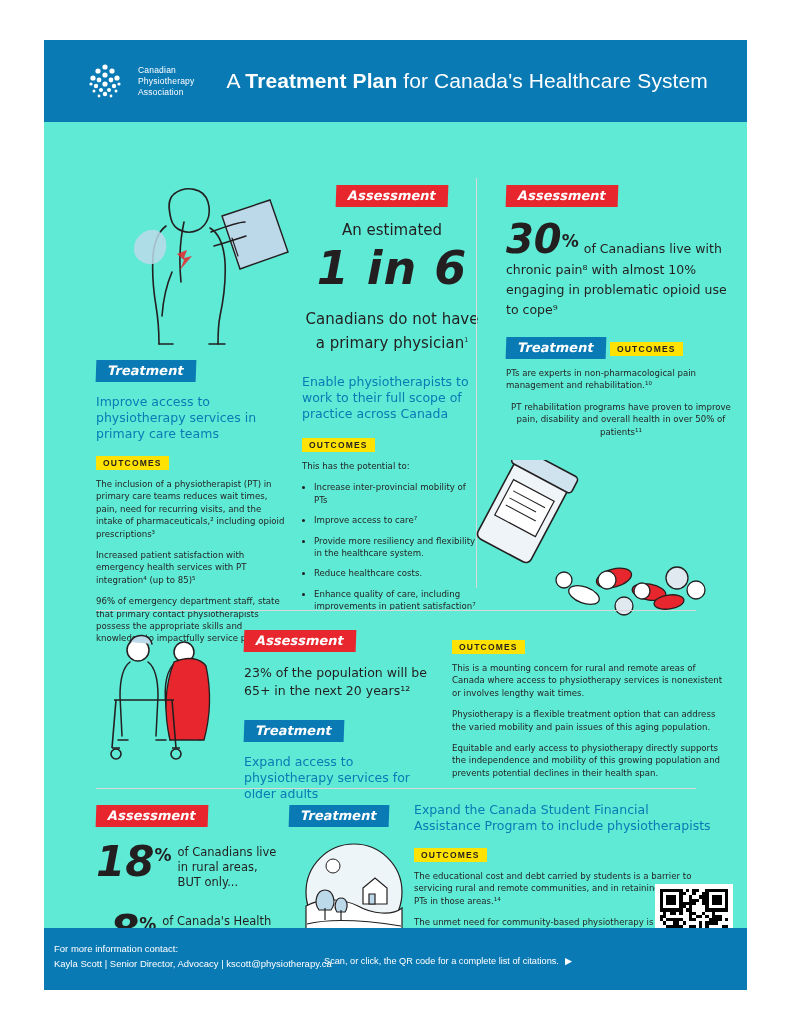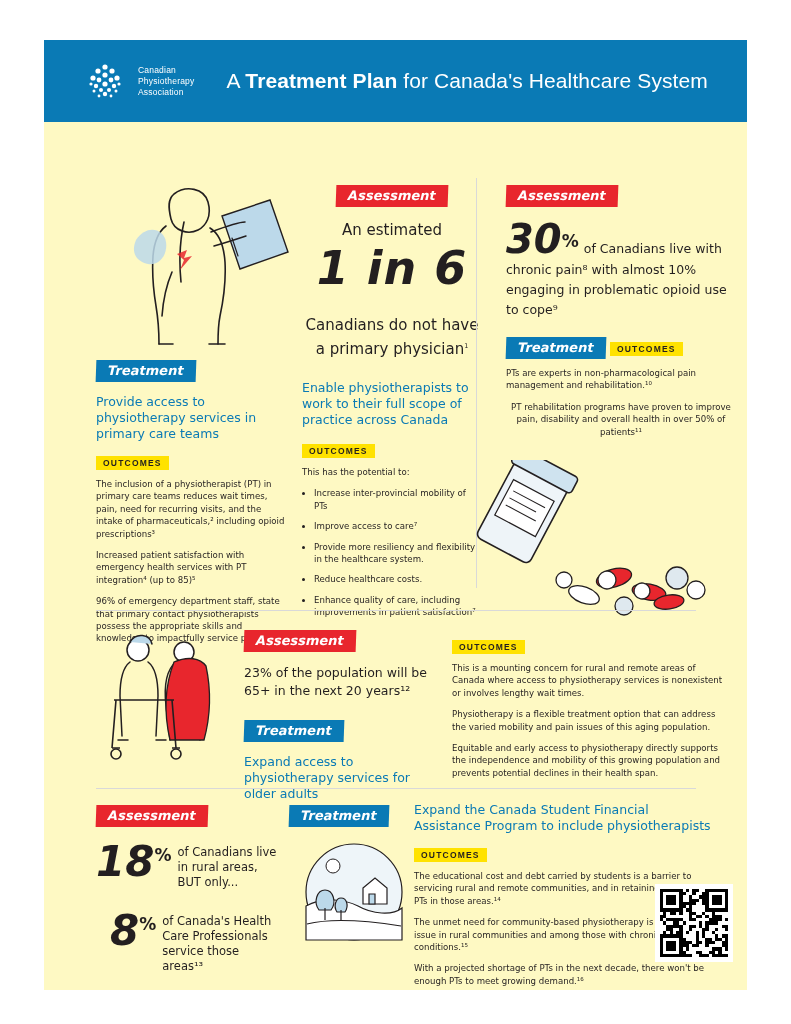--- a/index.html
+++ b/index.html
@@ -9,21 +9,21 @@
     background: #ffffff;
     font-family: "Liberation Sans", sans-serif;
     color: #231f20;
     position: relative;
     overflow: hidden;
   }
   .page {
     position: absolute;
     left: 44px; top: 40px;
     width: 703px; height: 950px;
-    background: #fef9c3;
+    background: #5eead4;
   }
 
   
   .header {
     position: absolute; left: 0; top: 0;
     width: 703px; height: 82px;
     background: #0a7ab5;
     display: flex; align-items: center;
   }
   .logo-wrap { display:flex; align-items:center; margin-left: 38px; }
@@ -169,35 +169,35 @@
         <path d="M63 74 l10 -4 l-3 8 l8 -2 l-12 14 l4 -10z"></path>
       </g>
       <g fill="#bcd9ea" opacity="0.85">
         <path d="M22 60 c10 -16 28 -12 30 2 c2 14 -8 24 -18 22 c-10 -2 -18 -10 -12 -24z"></path>
       </g>
     </svg>
   </div>
 
   <div id="sec-top-left">
     <div class="tag treatment hand">Treatment</div>
-    <div class="blue-head hand" style="margin-top:12px;">Provide access to physiotherapy services in primary care teams</div>
+    <div class="blue-head hand" style="margin-top:12px;">Improve access to physiotherapy services in primary care teams</div>
     <div class="outcomes" style="margin-top:14px;">OUTCOMES</div>
     <div class="body-txt hand" style="margin-top:8px;">
       <p>The inclusion of a physiotherapist (PT) in primary care teams reduces wait times, pain, need for recurring visits, and the intake of pharmaceuticals,² including opioid prescriptions³</p>
       <p>Increased patient satisfaction with emergency health services with PT integration⁴ (up to 85)⁵</p>
       <p>96% of emergency department staff, state that primary contact physiotherapists possess the appropriate skills and knowledge to impactfully service patients.⁶</p>
     </div>
   </div>
 
   <div id="sec-top-mid">
     <div style="text-align:center;">
       <div class="tag assessment hand">Assessment</div>
       <div class="hand" style="font-size:15px; margin-top:14px;">An estimated</div>
       <div class="hand" style="font-size:46px; font-weight:bold; font-style:italic; letter-spacing:1px; margin-top:2px;">1 in 6</div>
-      <div class="hand" style="font-size:15px; line-height:21px; margin-top:20px;"><span>Canadians do not have a primary physician</span><span class="sup">1</span></div>
+      <div class="hand" style="font-size:15px; line-height:21px; margin-top:14px;"><span>Canadians do not have a primary physician</span><span class="sup">1</span></div>
     </div>
     <div class="blue-head hand" style="margin-top:20px;">Enable physiotherapists to work to their full scope of practice across Canada</div>
     <div class="outcomes" style="margin-top:16px;">OUTCOMES</div>
     <div class="body-txt hand" style="margin-top:8px;">
       <p>This has the potential to:</p>
       <ul class="bullets hand">
         <li>Increase inter-provincial mobility of PTs</li>
         <li>Improve access to care⁷</li>
         <li>Provide more resiliency and flexibility in the healthcare system.</li>
         <li>Reduce healthcare costs.</li>
@@ -774,14 +774,21 @@
         <i></i>
         <i style="background: rgb(255, 255, 255);"></i>
         <i></i>
         <i></i>
         <i></i>
         <i></i>
         <i></i>
       </div>
   </div>
 
+  <div class="footer">
+    <div class="f-left">
+      <div>For more information contact:</div>
+      <div>Kayla Scott  |  Senior Director, Advocacy  |  kscott@physiotherapy.ca</div>
+    </div>
+    <div class="f-right"><span>Scan, or click, the QR code for a complete list of citations.</span><span class="arrow">▶</span></div>
+  </div>
 
 </div>
 
 </body></html>

